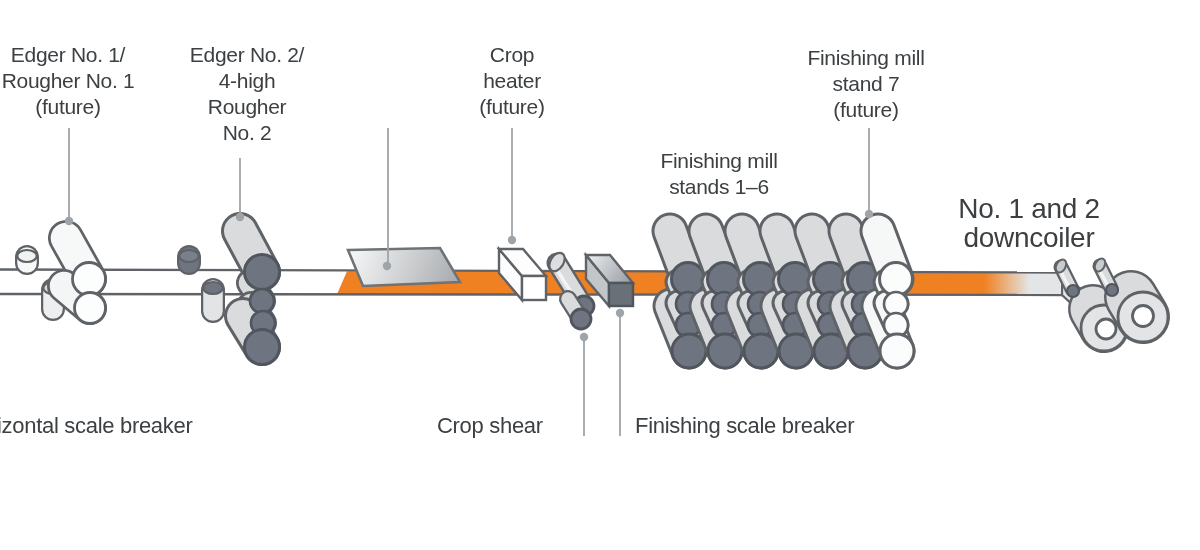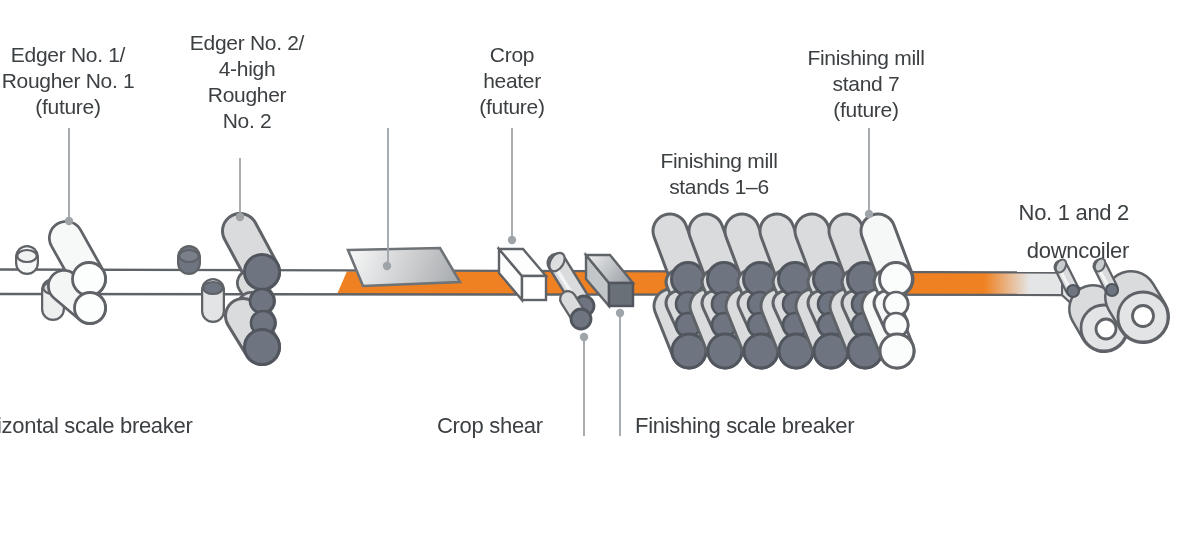--- a/index.html
+++ b/index.html
@@ -2,21 +2,21 @@
 <html style="--orange: #EF8122; --outline: #5F6368; --roll_dark: #6F7580; --roll_dark_stroke: #51565E; --light_roll: #D9DBDC; --white_roll: #F6F7F7; --leader: #9FA4A9; --text: #3C4043; --panel_light: #F4F5F5; --panel_dark: #A8ABAE; --strip_gray: #E4E5E6;"><head>
 <meta charset="utf-8">
 <style>
   html,body{margin:0;padding:0;background:#fff;}
   #canvas{position:relative;width:1200px;height:492px;background:#fff;overflow:hidden;
           font-family:"Liberation Sans",sans-serif;color:var(--text,#3C4043);}
   #art{position:absolute;left:0;top:0;}
   .lbl{position:absolute;white-space:pre-line;text-align:center;font-size:21px;
        line-height:26px;letter-spacing:-0.3px;color:var(--text,#3C4043);}
   .lbl.single{white-space:nowrap;font-size:22px;line-height:26px;text-align:left;}
-  .lbl.wide{line-height:38px;font-size:22px;text-align:right;}
+  .lbl.wide{line-height:29px;font-size:28px;}
 </style>
 </head>
 <body>
 
 <div id="canvas">
 
 <svg id="art" width="1200" height="550" viewBox="0 0 1200 550">
   <defs>
     <linearGradient id="stripGrad" gradientUnits="userSpaceOnUse" x1="337" y1="0" x2="1060" y2="0">
       <stop offset="0" style="stop-color:var(--orange)"></stop>
@@ -182,21 +182,21 @@
     <circle cx="512" cy="240" r="4.2"></circle>
     <circle cx="869" cy="214" r="4.2"></circle>
     <circle cx="584" cy="337" r="4.2"></circle>
     <circle cx="620" cy="313" r="4.2"></circle>
   </g>
 </svg>
 
 <div class="lbl" style="left:-12px;top:42px;width:160px;">Edger No. 1/
 Rougher No. 1
 (future)</div>
-<div class="lbl" style="left:167px;top:30px;width:160px;">Edger No. 2/
+<div class="lbl" style="left:167px;top:42px;width:160px;">Edger No. 2/
 4-high
 Rougher
 No. 2</div>
 <div class="lbl" style="left:432px;top:42px;width:160px;">Crop
 heater
 (future)</div>
 <div class="lbl" style="left:786px;top:45px;width:160px;">Finishing mill
 stand 7
 (future)</div>
 <div class="lbl" style="left:619px;top:148px;width:200px;">Finishing mill

